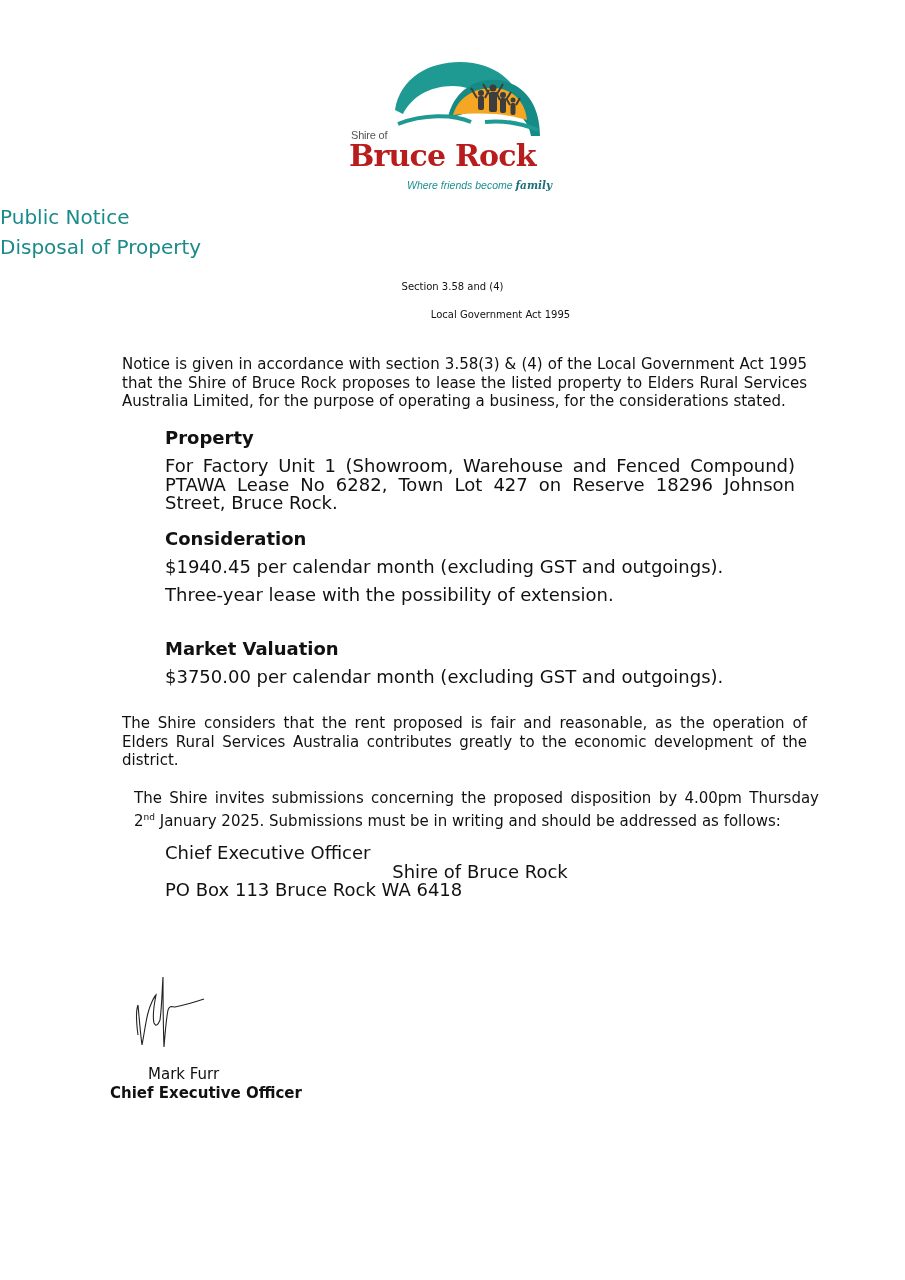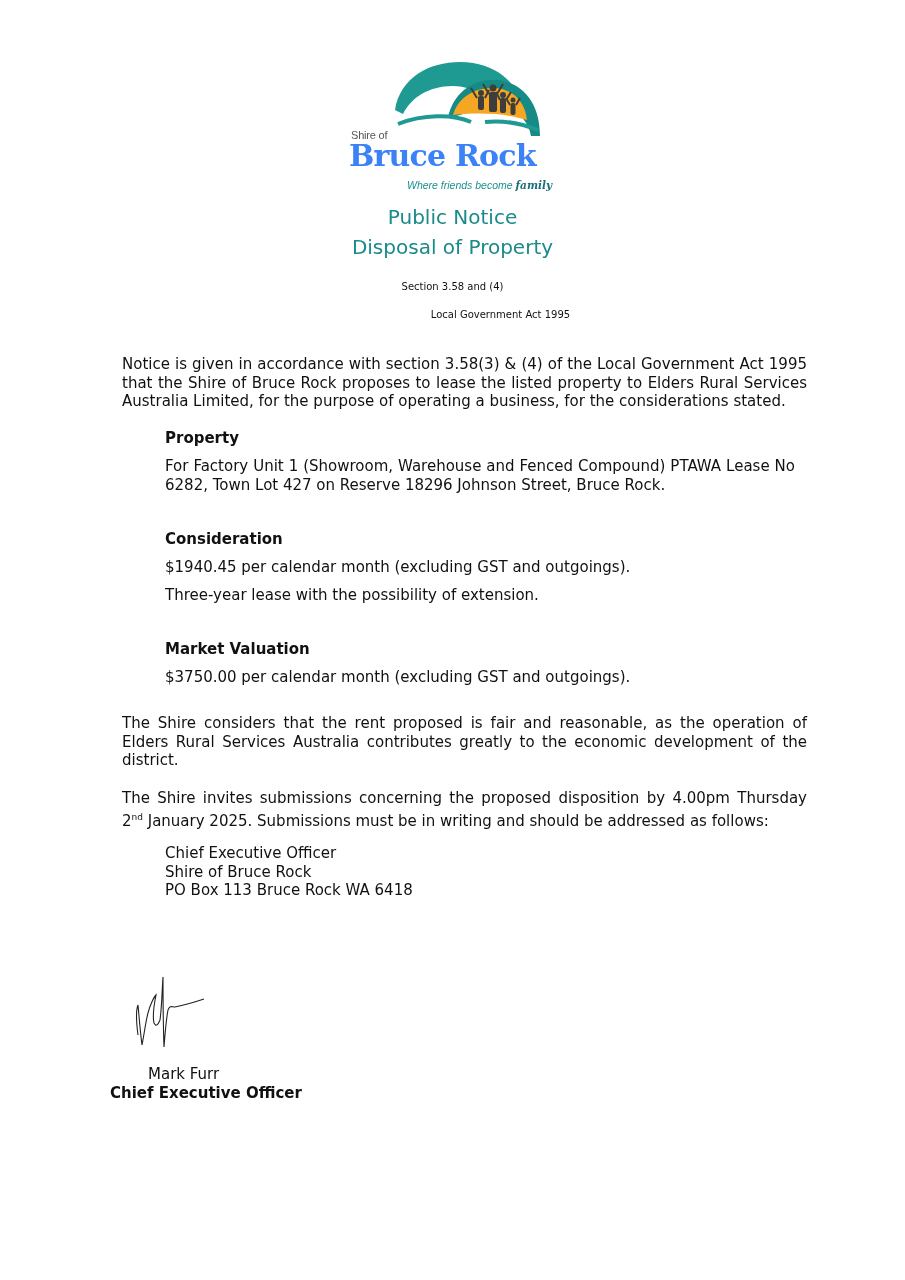--- a/index.html
+++ b/index.html
@@ -3,33 +3,33 @@
   <meta charset="utf-8">
   <style>
     html, body { margin: 0; padding: 0; background: #ffffff; }
     body { width: 905px; height: 1280px; position: relative; overflow: hidden;
            font-family: "DejaVu Sans", sans-serif; color: #111; font-size: 15px; }
     .logo { position: absolute; left: 345px; top: 58px; width: 205px; height: 140px; }
     .logo svg { position: absolute; left: 48px; top: 0; }
     .logo-shire { position: absolute; left: 6px; top: 71px; font-family: "Liberation Sans", sans-serif;
                   font-size: 11px; color: #555; letter-spacing: -0.2px; }
     .logo-name { position: absolute; left: 4px; top: 80px; font-family: "DejaVu Serif", serif;
-                 font-weight: bold; font-size: 30px; color: #3b82f6; letter-spacing: -0.8px; white-space: nowrap; }
+                 font-weight: bold; font-size: 30px; color: #b91c1c; letter-spacing: -0.8px; white-space: nowrap; }
     .logo-tag { position: absolute; left: 62px; top: 121px; font-family: "Liberation Sans", sans-serif;
                 font-style: italic; font-size: 10.5px; color: #1b8f8f; white-space: nowrap; }
     .logo-tag b { color: #1b6e7a; font-family: "DejaVu Serif", serif; }
-    .title { position: absolute; left: 0; width: 905px; text-align: center; color: #1a8a8a;
+    .title { position: absolute; left: 0; width: 905px; text-align: left; color: #1a8a8a;
              font-family: "DejaVu Sans", sans-serif; font-size: 20px; }
     .t1 { top: 205px; }
     .t2 { top: 235px; }
     .sub { position: absolute; left: 0; width: 905px; text-align: center; font-size: 10px; }
     .s1 { top: 281px; }
     .s2 { top: 309px; padding-left: 48px; }
     .para { position: absolute; left: 122px; width: 685px; line-height: 18.5px; text-align: justify; font-size: 15px; }
-    .indent { position: absolute; left: 165px; width: 630px; line-height: 18.5px; font-size: 15px; text-align: justify; }
+    .indent { position: absolute; left: 165px; width: 630px; line-height: 18.5px; font-size: 18px; text-align: justify; }
     .h { font-weight: bold; }
     .sig { position: absolute; left: 130px; top: 975px; }
     .name { position: absolute; left: 110px; top: 1065px; font-size: 15px; margin-left: 38px; }
     .role { position: absolute; left: 110px; top: 1084px; font-size: 15px; font-weight: bold; }
     .block-line { display: block; }
     sup { font-size: 9px; }
   </style>
 </head>
 <body>
 
@@ -69,25 +69,25 @@
 
 <div class="indent h" style="top:530px;">Consideration</div>
 <div class="indent" style="top:558px;">$1940.45 per calendar month (excluding GST and outgoings).</div>
 <div class="indent" style="top:586px;">Three-year lease with the possibility of extension.</div>
 
 <div class="indent h" style="top:640px;">Market Valuation</div>
 <div class="indent" style="top:668px;">$3750.00 per calendar month (excluding GST and outgoings).</div>
 
 <div class="para" style="top:714px;">The Shire considers that the rent proposed is fair and reasonable, as the operation of Elders Rural Services Australia contributes greatly to the economic development of the district.</div>
 
-<div class="para" style="top:789px;"><span>The Shire invites submissions concerning the proposed disposition by 4.00pm Thursday 2</span><sup>nd</sup><span> January 2025. Submissions must be in writing and should be addressed as follows:</span></div>
+<div class="para" style="top:789px;margin-left:12px;"><span>The Shire invites submissions concerning the proposed disposition by 4.00pm Thursday 2</span><sup>nd</sup><span> January 2025. Submissions must be in writing and should be addressed as follows:</span></div>
 
 <div class="indent" style="top:844px;">
   <span class="block-line" style="text-align:left;">Chief Executive Officer</span>
-  <span class="block-line" style="text-align:left;">Shire of Bruce Rock</span>
+  <span class="block-line" style="text-align:center;">Shire of Bruce Rock</span>
   <span class="block-line" style="text-align:left;">PO Box 113 Bruce Rock WA 6418</span>
 </div>
 
 <svg class="sig" width="80" height="80" viewBox="0 0 80 80">
   <path d="M8,60 C6,45 6,35 8,30 C9,40 10,55 12,70 C14,60 16,45 18,38 C20,30 24,22 26,20 C24,30 22,40 24,48 C26,52 28,50 30,45 C32,30 32,15 33,2 C33,25 33,45 34,72 C35,60 36,45 38,35 C40,30 42,32 45,32 C55,30 65,27 74,24" stroke="#222" stroke-width="1.1" fill="none"></path>
 </svg>
 
 <div class="name">Mark Furr</div>
 <div class="role">Chief Executive Officer</div>
 

